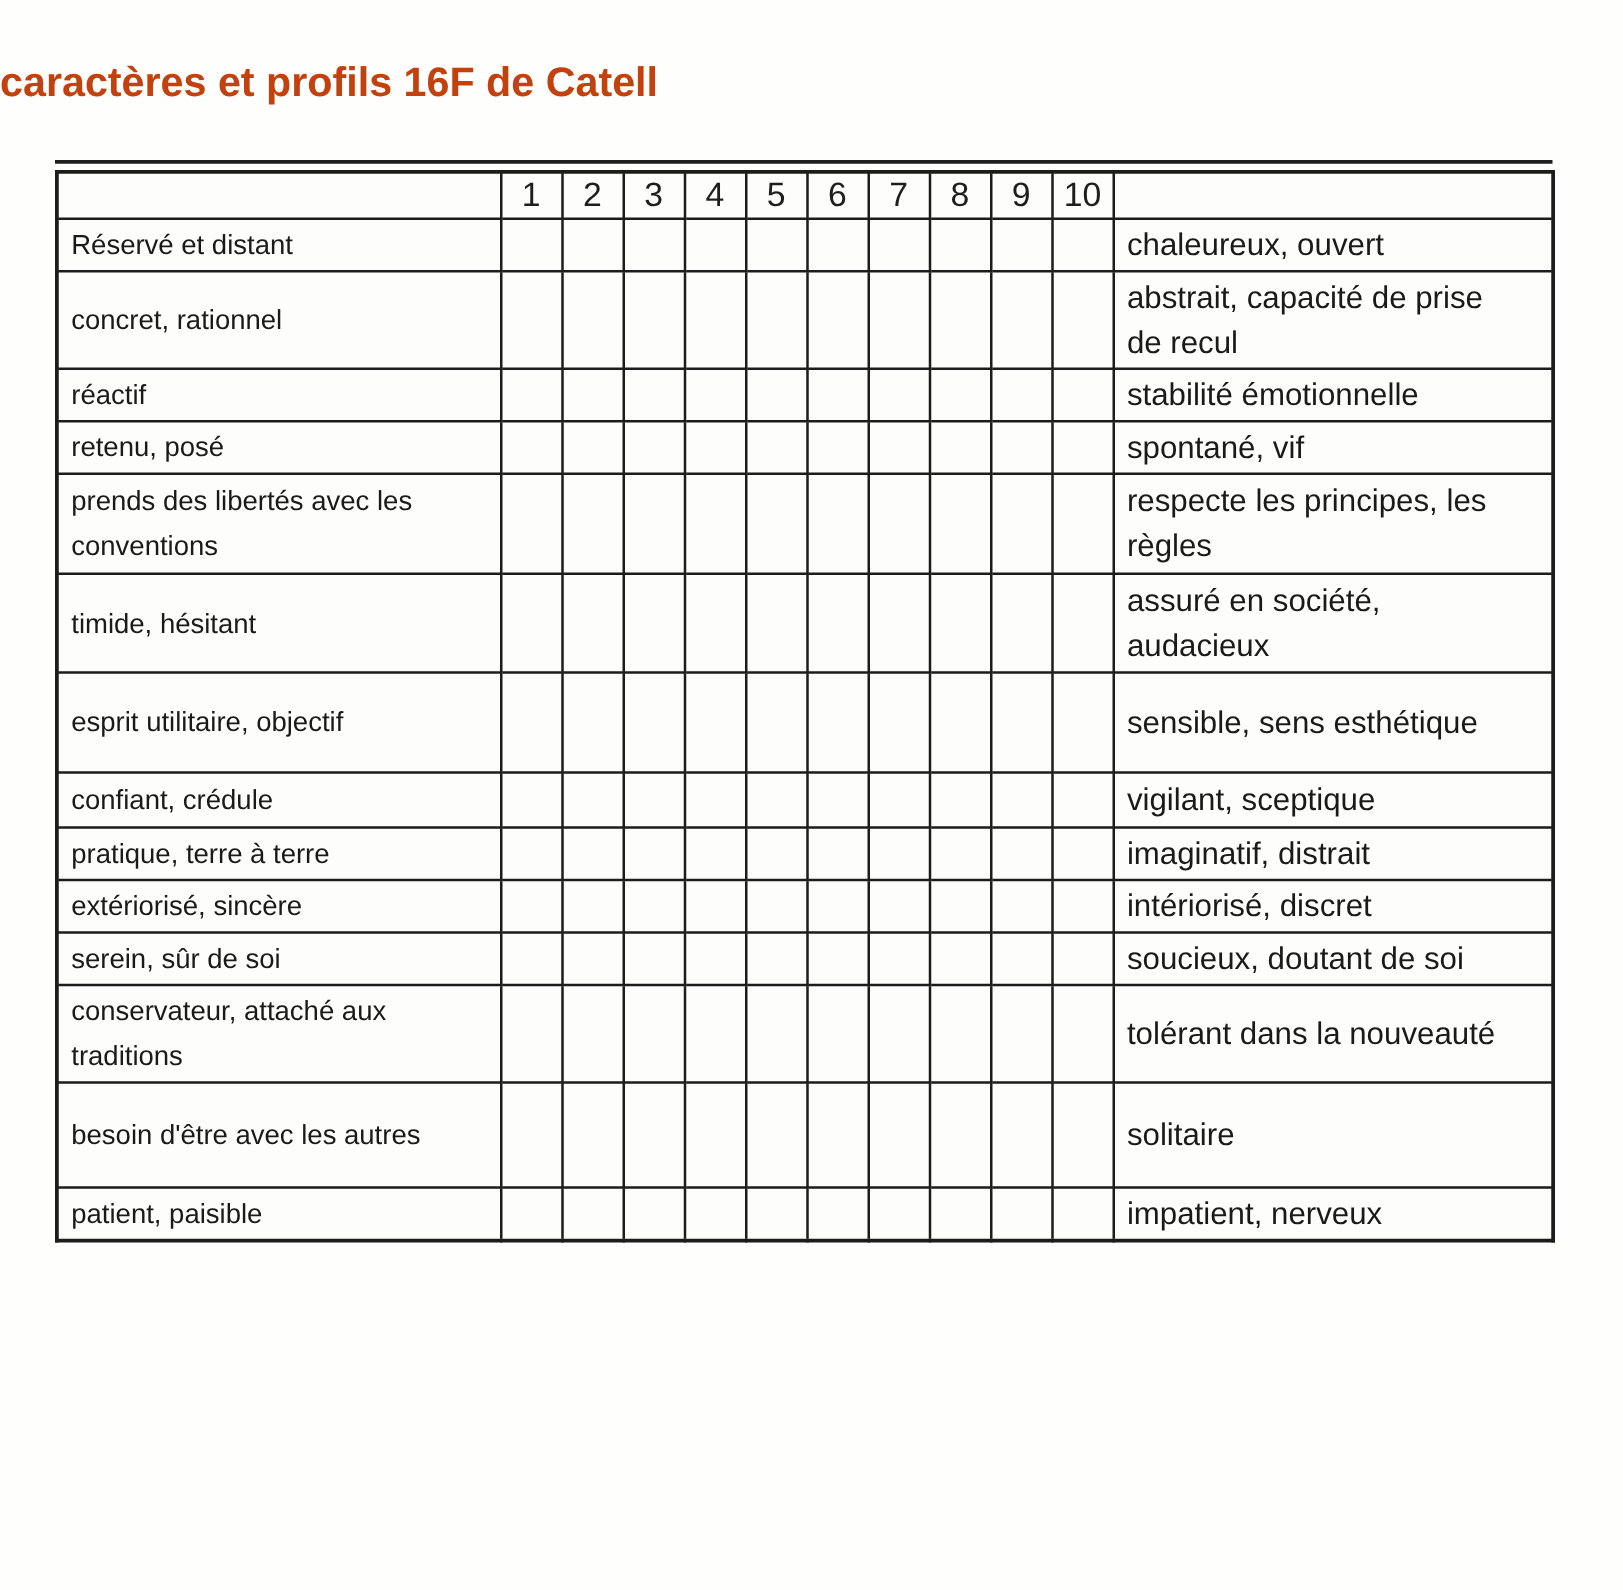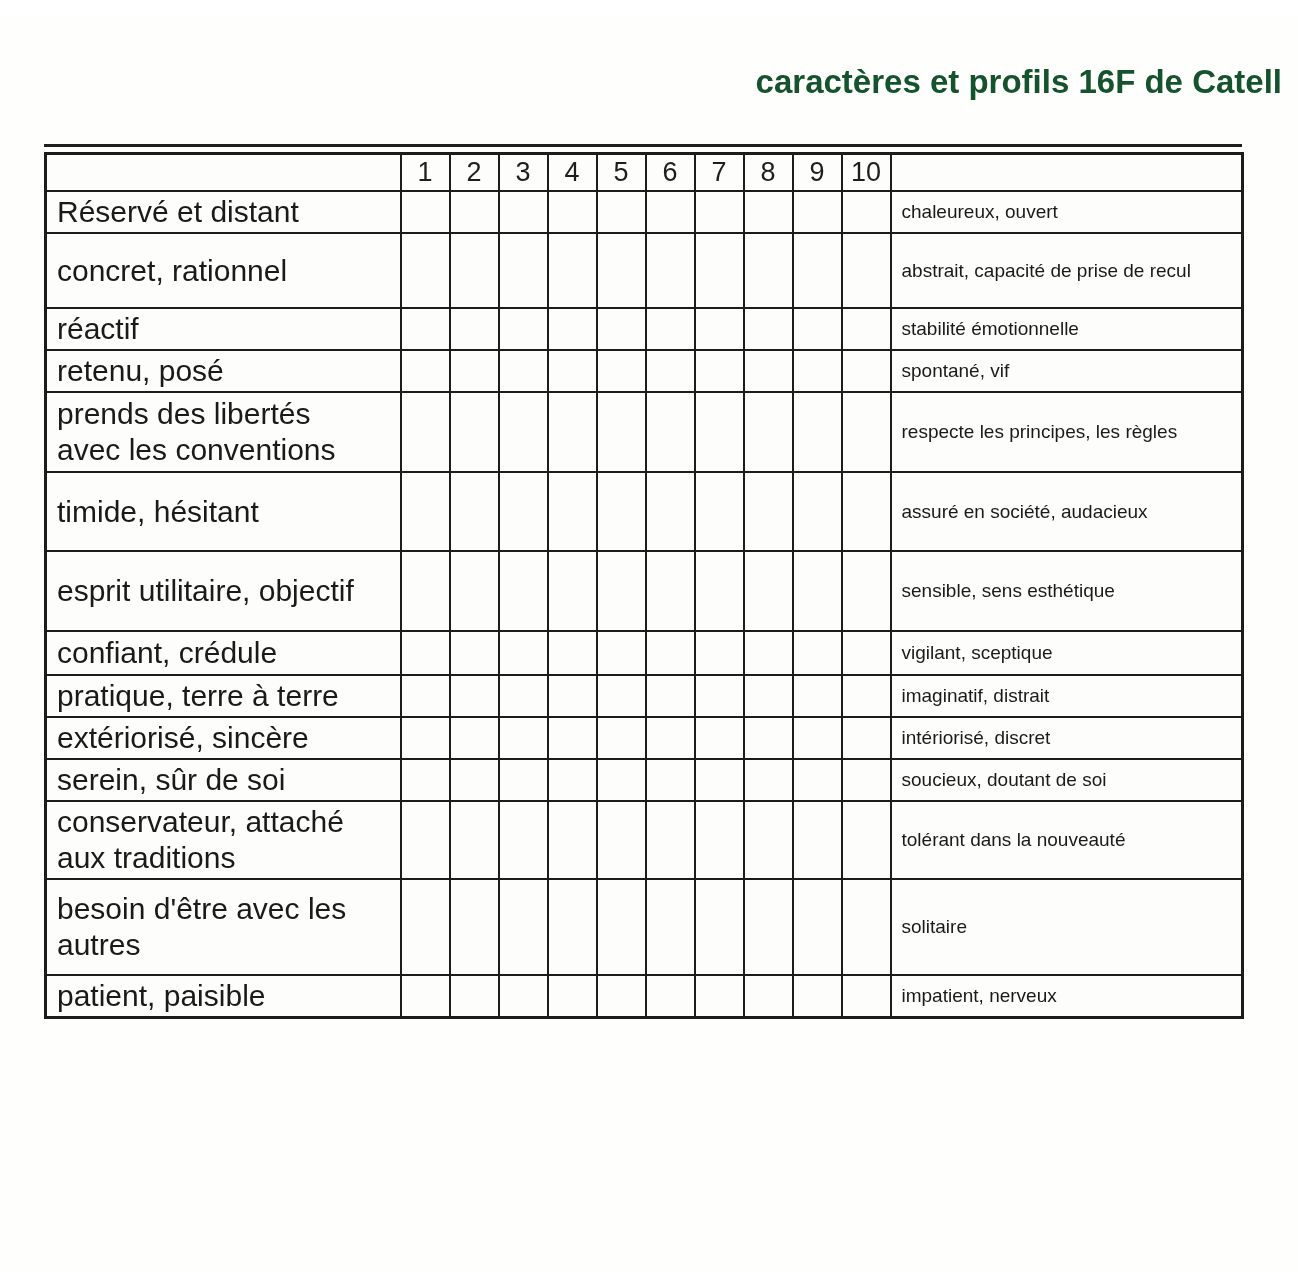--- a/index.html
+++ b/index.html
@@ -12,26 +12,26 @@
     color: #1b1b1b;
     overflow: hidden;
   }
   .page {
     position: relative;
     width: 1298px;
     height: 1272px;
     background: #fefefd;
   }
   .title {
-    margin: 16px;
+    margin: 0;
     padding-top: 46px;
     font-size: 33px;
     font-weight: bold;
-    text-align: right;
-    color: #14532d;
+    text-align: left;
+    color: #c2410c;
     line-height: 1.2;
   }
   .table-wrap {
     margin: 42px 0 0 44px;
     width: 1198px;
   }
   .top-line {
     height: 3px;
     background: #1f1f1f;
     margin-bottom: 5px;
@@ -52,29 +52,29 @@
     font-size: 27px;
     text-align: center;
     vertical-align: middle;
     padding: 0;
     color: #1e1e1e;
   }
   th.corner {
     padding: 0;
   }
   td.label-left {
-    font-size: 30px;
+    font-size: 22px;
     line-height: 36px;
     vertical-align: middle;
     text-align: left;
     padding: 2px 33px 2px 10px;
     color: #1a1a1a;
   }
   td.label-right {
-    font-size: 19px;
+    font-size: 25px;
     line-height: 36px;
     vertical-align: middle;
     text-align: left;
     padding: 2px 30px 2px 10px;
     color: #1a1a1a;
   }
   td.score-cell {
     padding: 0;
     background: #fdfdfb;
   }
@@ -280,21 +280,21 @@
             <td class="score-cell"></td>
             <td class="score-cell"></td>
             <td class="score-cell"></td>
             <td class="score-cell"></td>
             <td class="score-cell"></td>
             <td class="score-cell"></td>
             <td class="score-cell"></td>
             <td class="score-cell"></td>
             <td class="label-right">tolérant dans la nouveauté</td>
           </tr>
-          <tr style="height: 96px;">
+          <tr style="height: 84px;">
             <td class="label-left">besoin d'être avec les autres</td>
             <td class="score-cell"></td>
             <td class="score-cell"></td>
             <td class="score-cell"></td>
             <td class="score-cell"></td>
             <td class="score-cell"></td>
             <td class="score-cell"></td>
             <td class="score-cell"></td>
             <td class="score-cell"></td>
             <td class="score-cell"></td>

